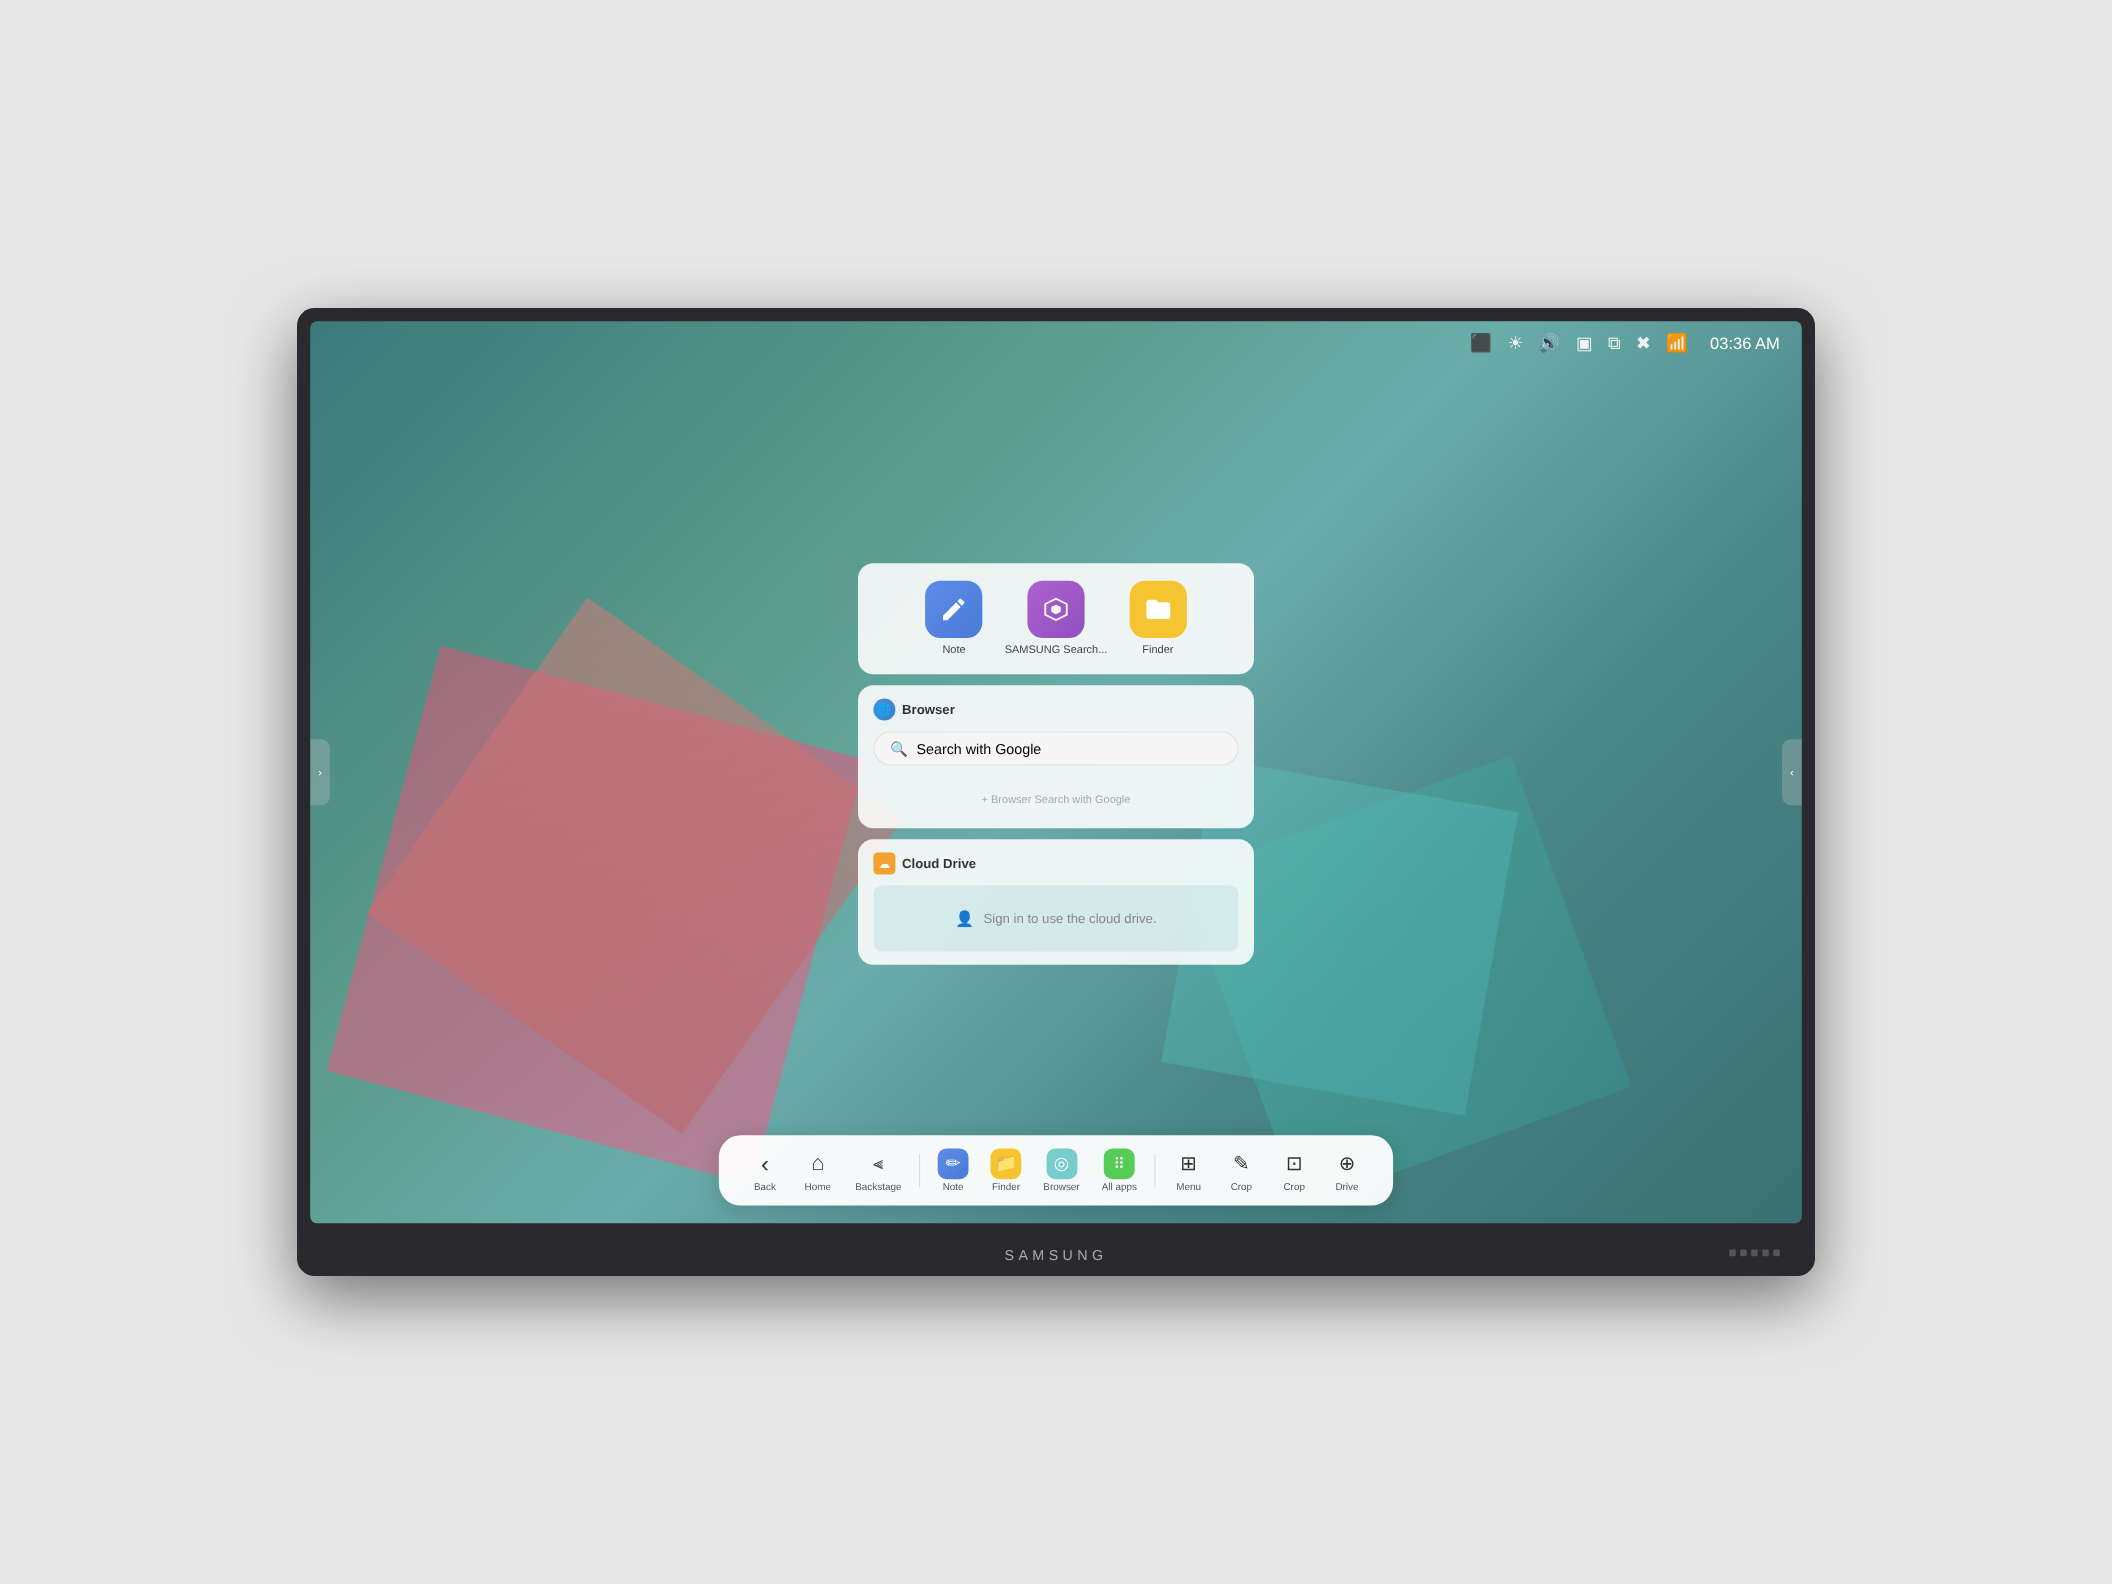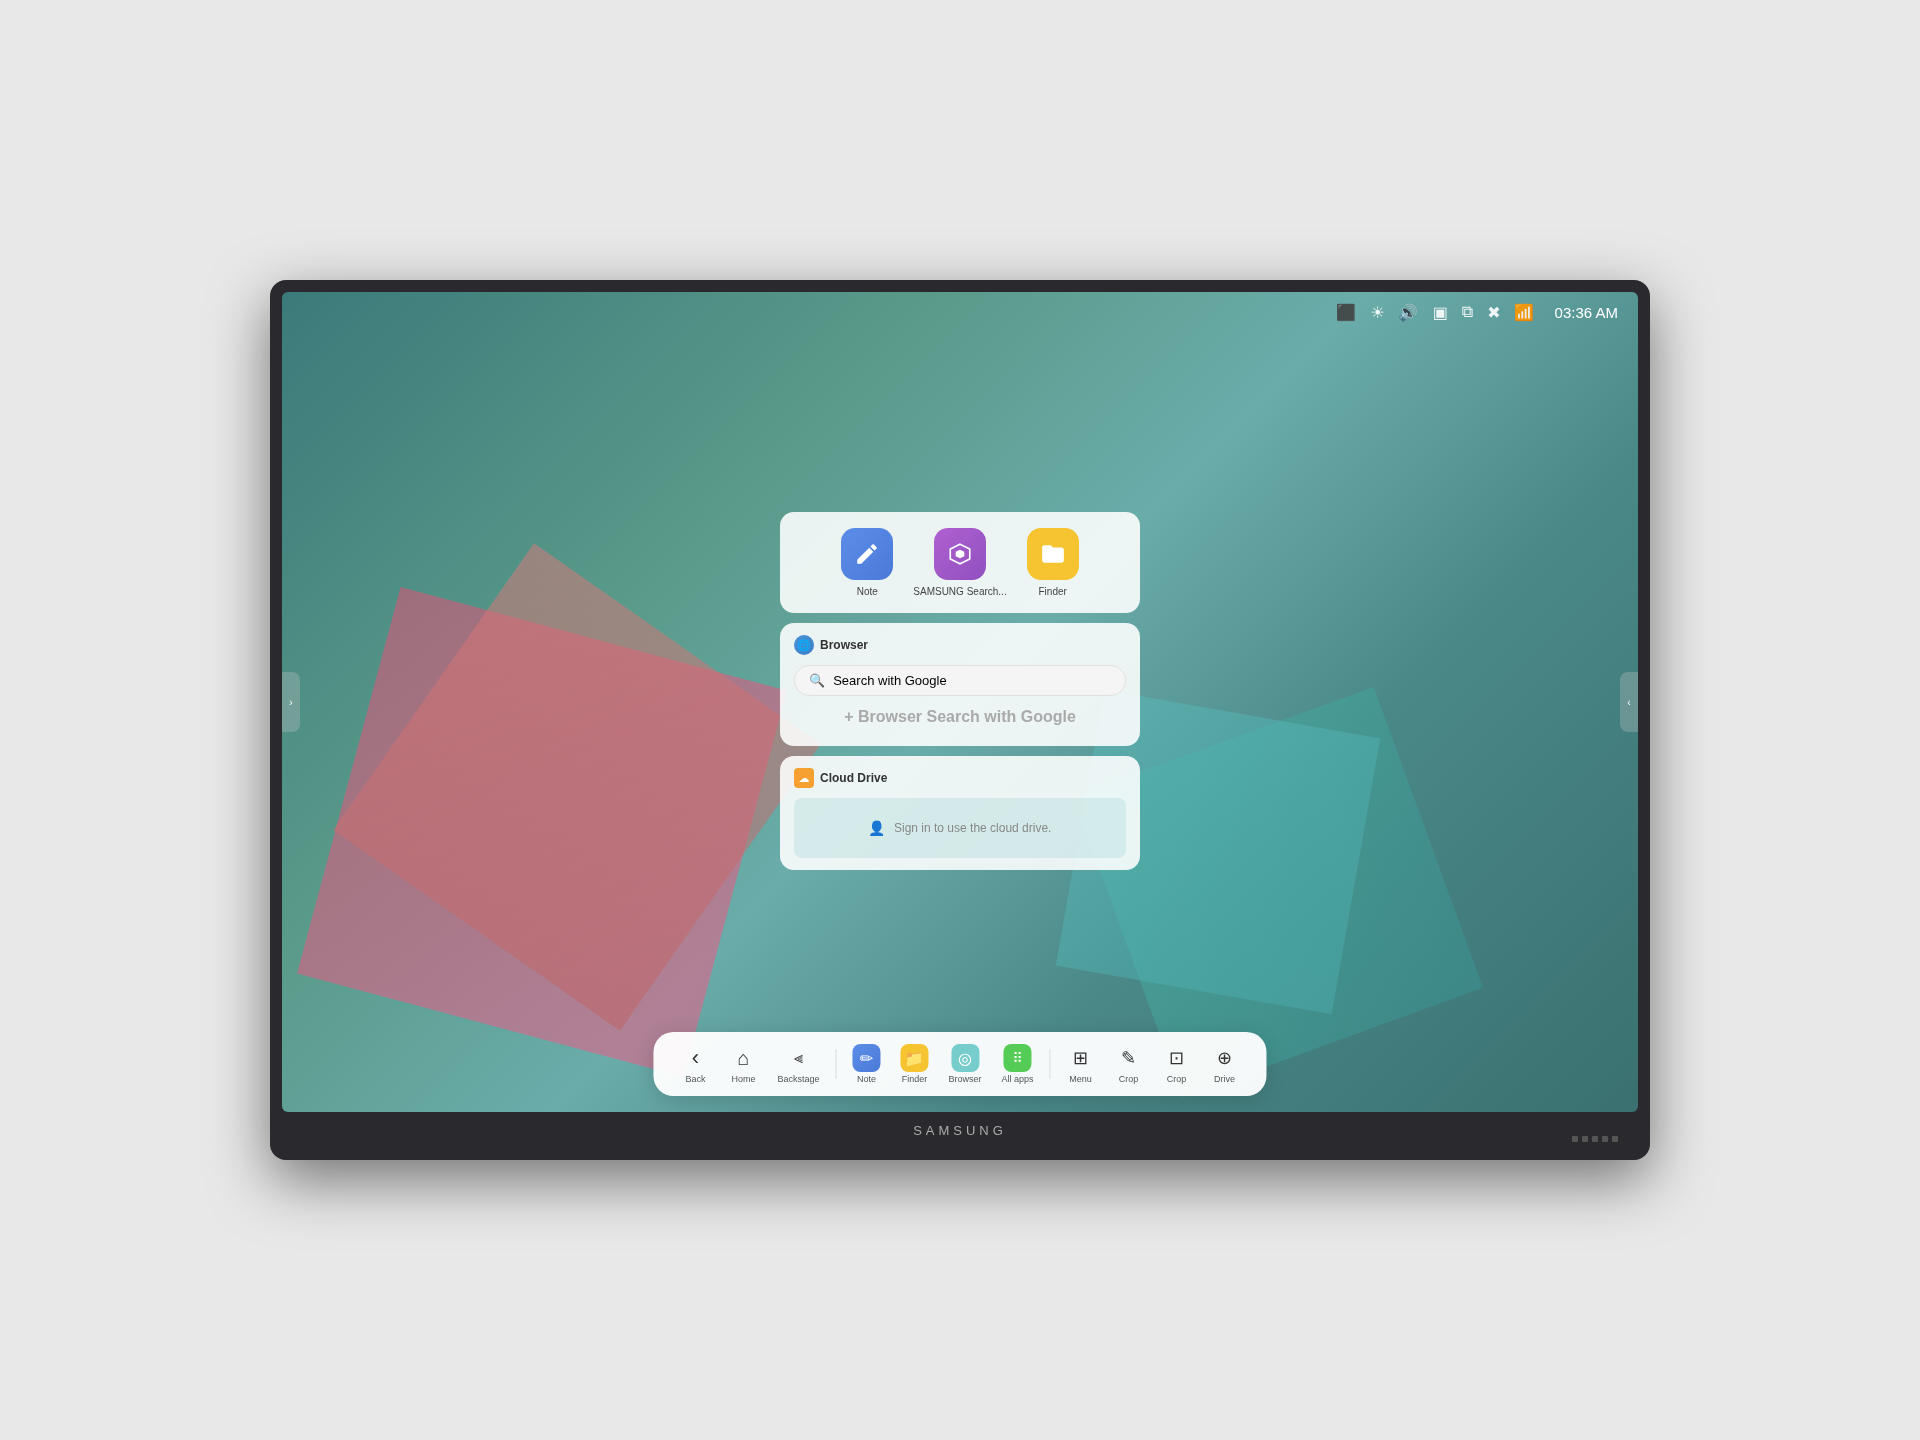--- a/index.html
+++ b/index.html
@@ -270,26 +270,25 @@
       color: #666;
       font-size: 13px;
     }
 
     .search-placeholder {
       font-size: 13px;
       color: #000000;
     }
 
     .browser-hint {
-      margin-top: 4px;
+      margin-top: 18px;
       text-align: center;
-      font-size: 16px;
+      font-size: 10px;
       color: #aaa;
       padding: 8px 0;
-      font-weight: bold;
     }
 
     
     .cloud-widget {
       padding: 12px 14px;
     }
 
     .cloud-header {
       display: flex;
       align-items: center;
@@ -414,21 +413,21 @@
       height: 30px;
       background: #ddd;
       margin: 0 4px;
     }
 
     
     .tv-bottom {
       height: 36px;
       width: 100%;
       display: flex;
-      align-items: center;
+      align-items: flex-end;
       justify-content: center;
       position: relative;
     }
 
     .samsung-brand {
       color: #aaa;
       font-size: 13px;
       letter-spacing: 4px;
       font-weight: 300;
     }

